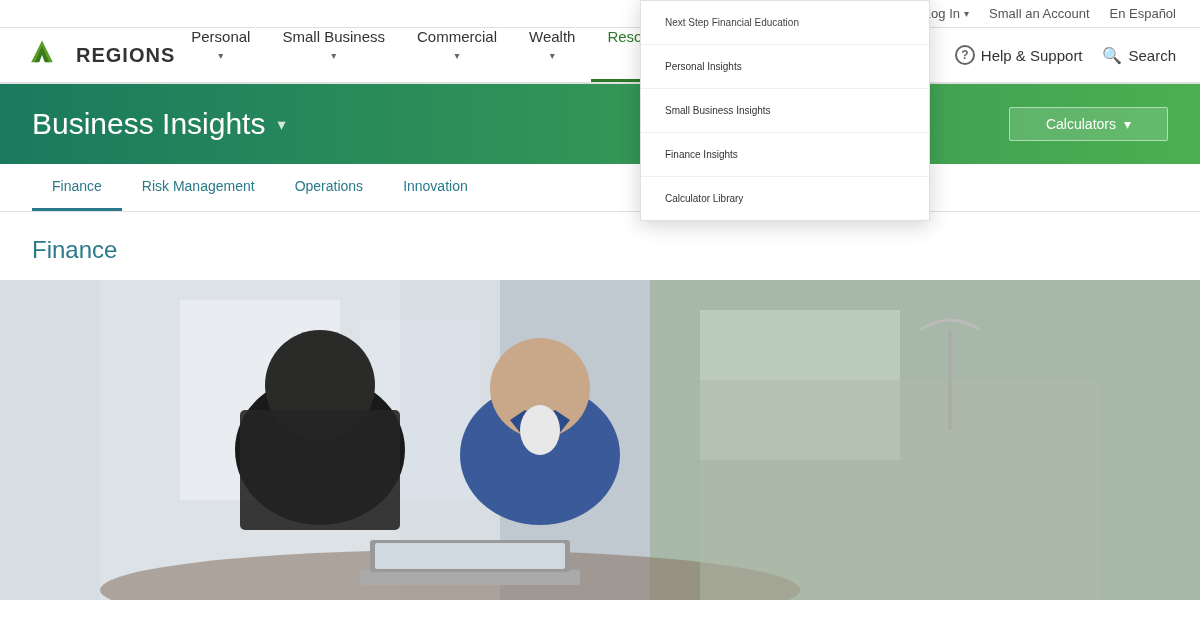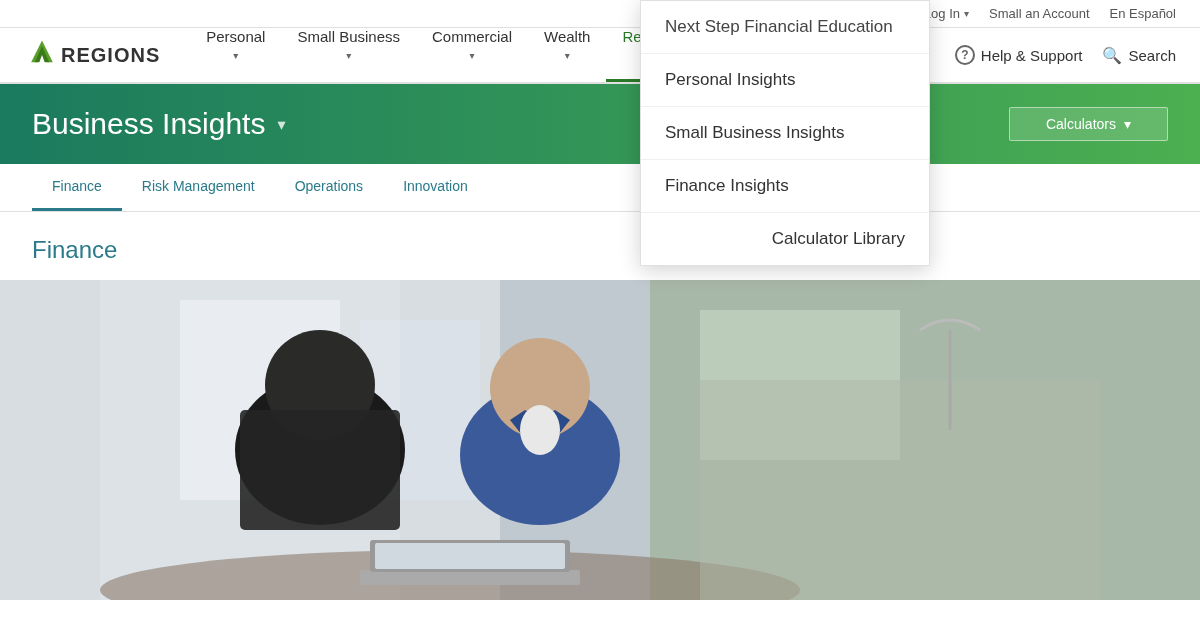--- a/index.html
+++ b/index.html
@@ -39,22 +39,21 @@
       display: flex;
       align-items: center;
       padding: 0 24px;
       height: 56px;
       position: relative;
       z-index: 100;
     }
     .logo-area {
       display: flex;
       align-items: center;
-      gap: 1px;
-      margin-right: 30px;
+      gap: 16px;
       text-decoration: none;
     }
     .logo-icon {
       width: 36px;
       height: 36px;
     }
     .logo-text {
       font-size: 20px;
       font-weight: bold;
       color: #333;
@@ -132,27 +131,27 @@
       top: 0;
       left: 640px;
       width: 290px;
       background: #fff;
       box-shadow: 0 4px 20px rgba(0,0,0,0.18);
       border: 1px solid #e0e0e0;
       z-index: 300;
     }
     .dropdown-item {
       padding: 16px 24px;
-      font-size: 17px;
+      font-size: 10px;
       color: #333;
       cursor: pointer;
       border-bottom: 1px solid #f0f0f0;
       display: block;
     }
-    .dropdown-item:last-child { border-bottom: none; text-align: right; }
+    .dropdown-item:last-child { border-bottom: none; }
     .dropdown-item.first-item {
       font-weight: 500;
       color: #444;
     }
 
     
     .hero-banner {
       background: linear-gradient(to right, #1a7a5e, #4caf50);
       padding: 20px 32px;
       display: flex;

